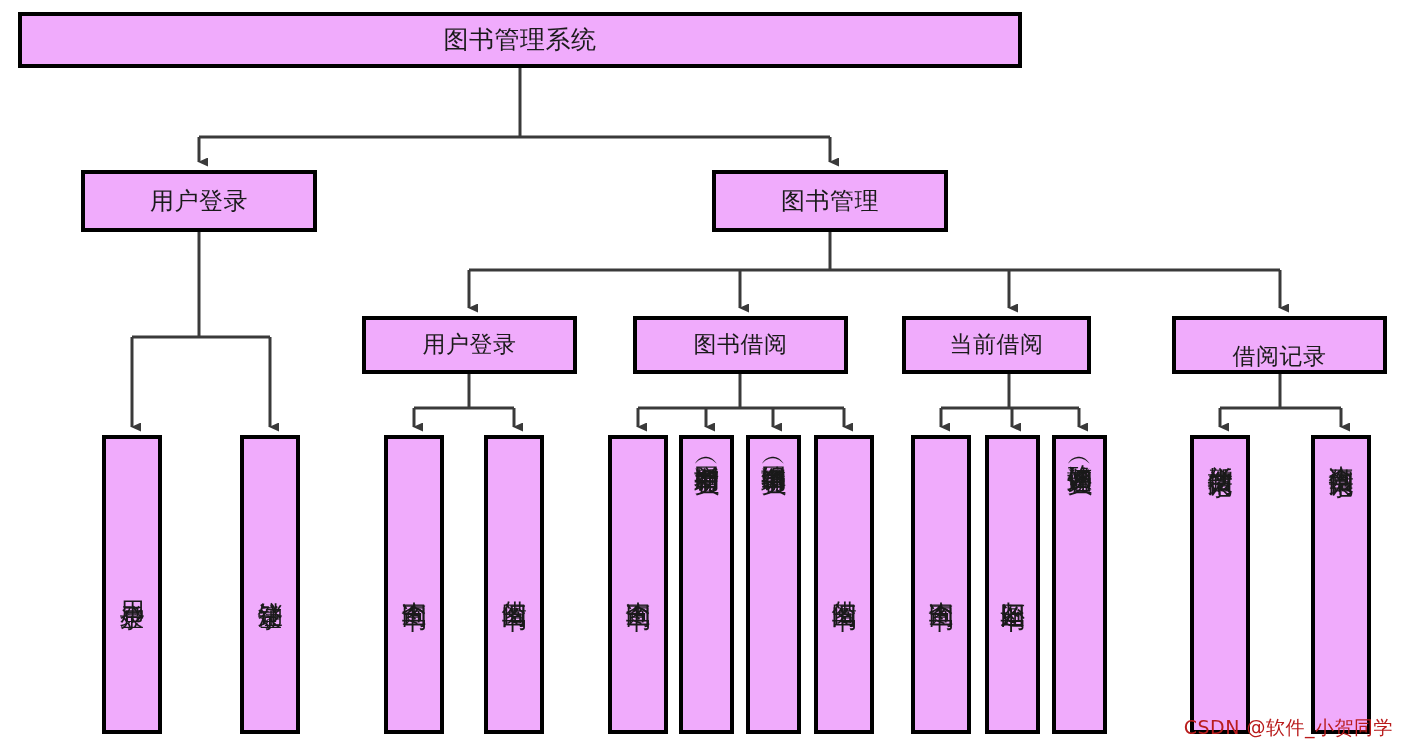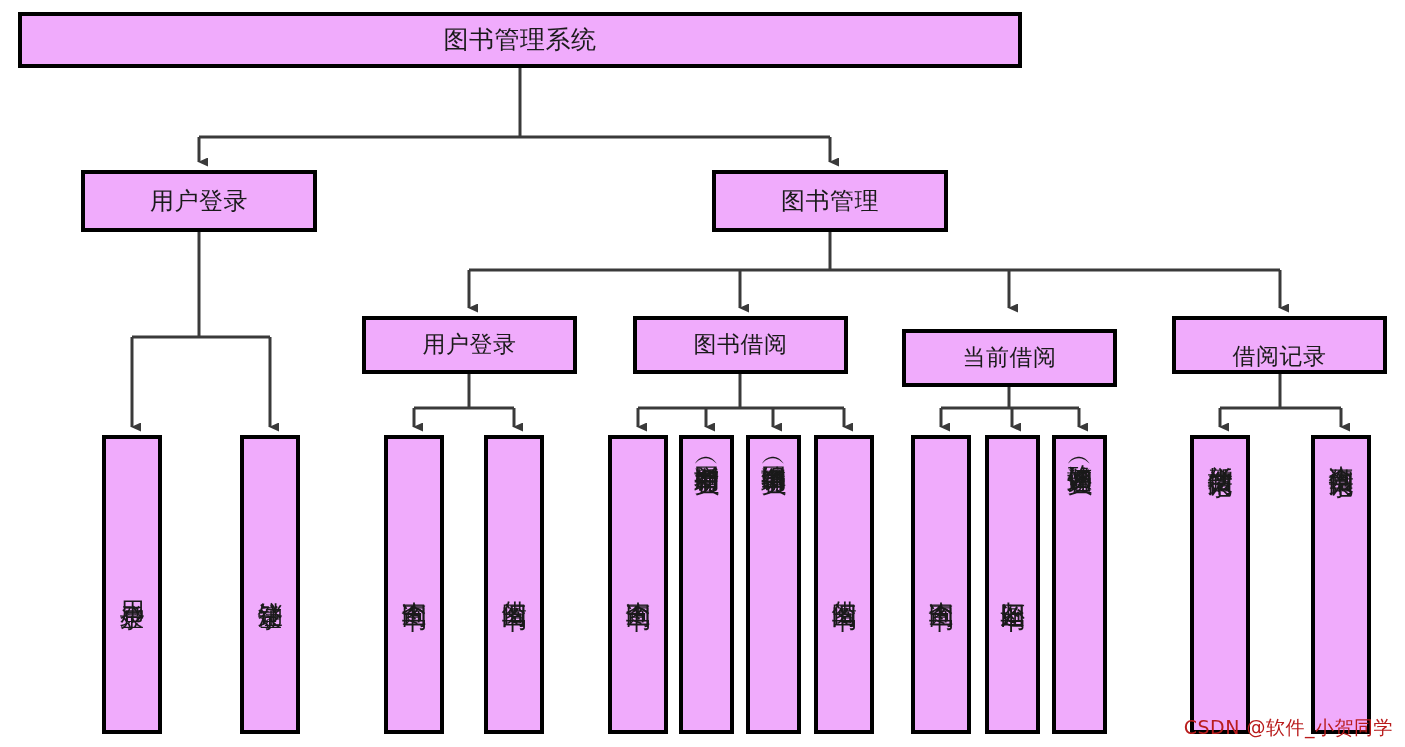--- a/index.html
+++ b/index.html
@@ -146,21 +146,21 @@
   <div class="node level2" id="node-l2-1" style="left: 712px; top: 170px; width: 236px; height: 62px;">
     <span class="node-label">图书管理</span>
   </div>
 
   <div class="node level3" id="node-l3-0" style="left: 362px; top: 316px; width: 215px; height: 58px;">
     <span class="node-label">用户登录</span>
   </div>
   <div class="node level3" id="node-l3-1" style="left: 633px; top: 316px; width: 215px; height: 58px; justify-content: center;">
     <span class="node-label">图书借阅</span>
   </div>
-  <div class="node level3" id="node-l3-2" style="left: 902px; top: 316px; width: 215px; height: 58px; margin-top: 13px;">
+  <div class="node level3" id="node-l3-2" style="left: 902px; top: 316px; width: 189px; height: 58px;">
     <span class="node-label">当前借阅</span>
   </div>
   <div class="node level3" id="node-l3-3" style="left: 1172px; top: 316px; width: 215px; height: 58px; align-items: flex-end;">
     <span class="node-label">借阅记录</span>
   </div>
 
   <div class="node leaf center-text" id="node-leaf-0" style="left: 102px; top: 435px; width: 60px; height: 299px;">
     <span class="node-label">用户登录</span>
   </div>
   <div class="node leaf center-text" id="node-leaf-1" style="left: 240px; top: 435px; width: 60px; height: 299px;">

